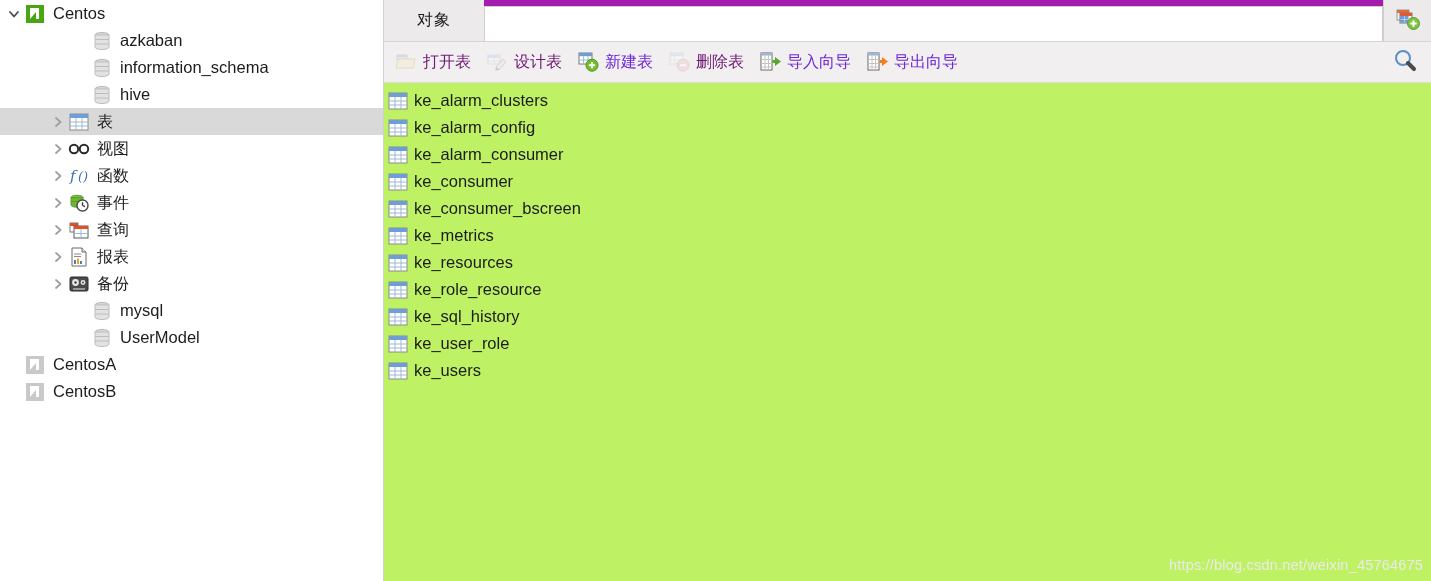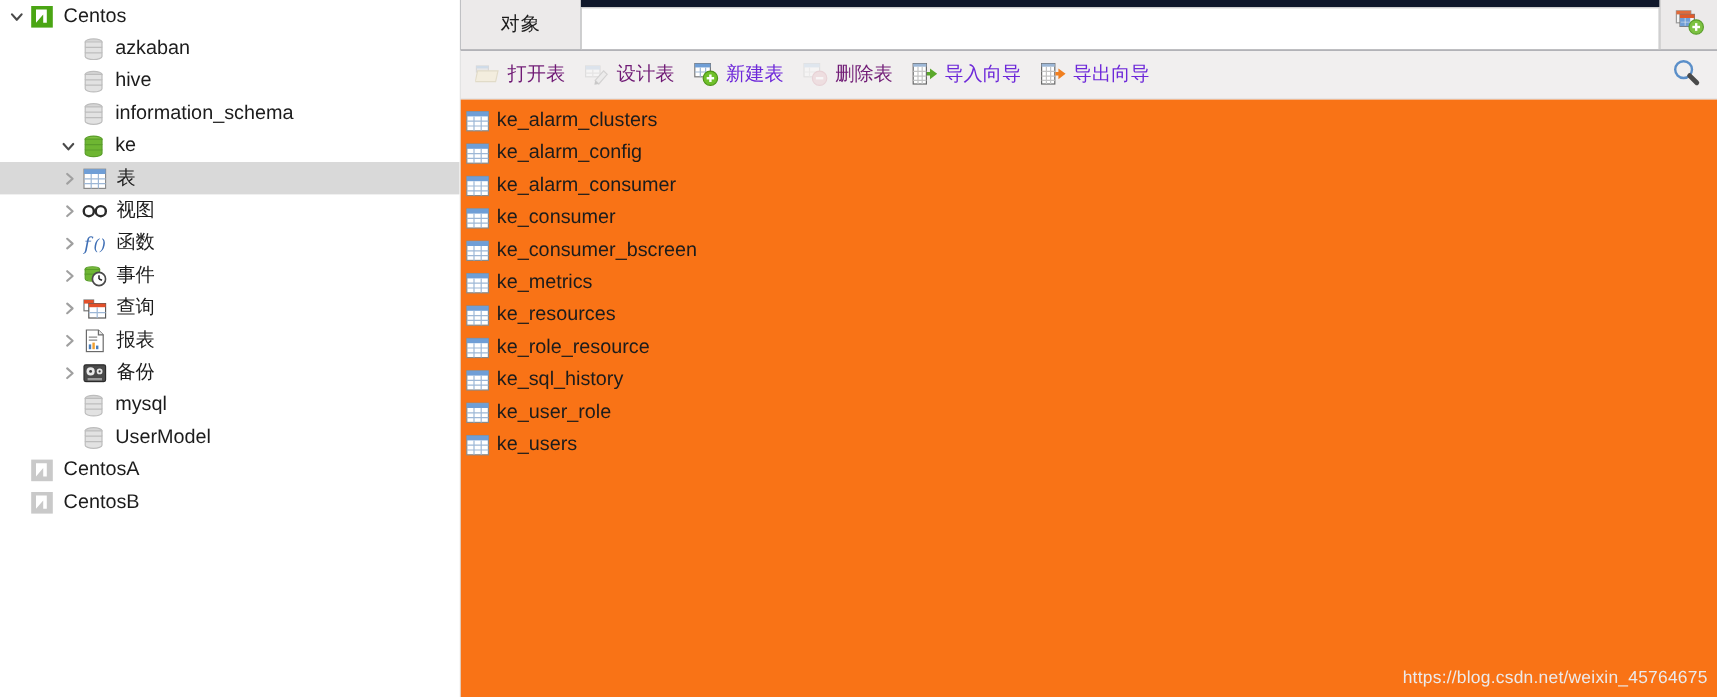--- a/index.html
+++ b/index.html
@@ -68,21 +68,21 @@
     margin-right: 7px;
   }
   .tree-row .tlabel {
     line-height: 27px;
     font-size: 16.5px;
   }
   .tree-row.cjk .tlabel { font-size: 16px; }
 
   
   .ind0 { padding-left: 4px; }
-  .ind1 { padding-left: 47px; text-align: center; }
+  .ind1 { padding-left: 71px; text-align: center; }
   .ind2 { padding-left: 48px; }
 
   
   #splitter {
     width: 1px;
     background: #d0d0d0;
     height: 581px;
     flex: 0 0 1px;
   }
 
@@ -92,21 +92,21 @@
     height: 581px;
     display: flex;
     flex-direction: column;
     background: #ffffff;
     position: relative;
   }
 
   
   #tabstrip {
     height: 41px;
-    background: #0f172a;
+    background: #a21caf;
     display: flex;
     align-items: flex-end;
     position: relative;
     flex: 0 0 41px;
     border-bottom: 1px solid #d6d4d4;
   }
   #tab-object {
     width: 100px;
     height: 41px;
     display: flex;
@@ -173,21 +173,21 @@
     width: 52px;
     height: 41px;
     display: flex;
     align-items: center;
     justify-content: center;
   }
 
   
   #objlist {
     flex: 1 1 auto;
-    background: #f97316;
+    background: #bef264;
     padding-top: 4px;
     overflow: hidden;
     position: relative;
   }
   .obj-row {
     height: 27px;
     display: flex;
     align-items: center;
     padding-left: 4px;
     font-size: 16.5px;
@@ -252,49 +252,33 @@
         <div class="tree-row ind1">
           <span class="twisty"></span>
           <span class="ticon">
             <svg width="18" height="20" viewBox="0 0 18 20">
               <ellipse cx="9" cy="4" rx="7" ry="2.6" fill="#d6d6d6" stroke="#bdbdbd"></ellipse>
               <path d="M2 4 v4 a7 2.6 0 0 0 14 0 v-4 z" fill="#e2e2e2" stroke="#bdbdbd"></path>
               <path d="M2 8.5 v4 a7 2.6 0 0 0 14 0 v-4 z" fill="#e2e2e2" stroke="#bdbdbd"></path>
               <path d="M2 13 v3 a7 2.6 0 0 0 14 0 v-3 z" fill="#e2e2e2" stroke="#bdbdbd"></path>
             </svg>
           </span>
-          <span class="tlabel">hive</span>
+          <span class="tlabel">information_schema</span>
         </div>
         <div class="tree-row ind1">
           <span class="twisty"></span>
           <span class="ticon">
             <svg width="18" height="20" viewBox="0 0 18 20">
               <ellipse cx="9" cy="4" rx="7" ry="2.6" fill="#d6d6d6" stroke="#bdbdbd"></ellipse>
               <path d="M2 4 v4 a7 2.6 0 0 0 14 0 v-4 z" fill="#e2e2e2" stroke="#bdbdbd"></path>
               <path d="M2 8.5 v4 a7 2.6 0 0 0 14 0 v-4 z" fill="#e2e2e2" stroke="#bdbdbd"></path>
               <path d="M2 13 v3 a7 2.6 0 0 0 14 0 v-3 z" fill="#e2e2e2" stroke="#bdbdbd"></path>
             </svg>
           </span>
-          <span class="tlabel">information_schema</span>
-        </div>
-        <div class="tree-row ind1">
-          <span class="twisty">
-            <svg width="14" height="14" viewBox="0 0 14 14">
-              <path d="M3 5 L7 9.5 L11 5" fill="none" stroke="#4a4a4a" stroke-width="1.8" stroke-linecap="round" stroke-linejoin="round"></path>
-            </svg>
-          </span>
-          <span class="ticon">
-            <svg width="18" height="20" viewBox="0 0 18 20">
-              <ellipse cx="9" cy="4" rx="7" ry="2.6" fill="#7fc141" stroke="#5a9e2a"></ellipse>
-              <path d="M2 4 v4 a7 2.6 0 0 0 14 0 v-4 z" fill="#6eb632" stroke="#5a9e2a"></path>
-              <path d="M2 8.5 v4 a7 2.6 0 0 0 14 0 v-4 z" fill="#6eb632" stroke="#5a9e2a"></path>
-              <path d="M2 13 v3 a7 2.6 0 0 0 14 0 v-3 z" fill="#6eb632" stroke="#5a9e2a"></path>
-            </svg>
-          </span>
-          <span class="tlabel">ke</span>
+          <span class="tlabel">hive</span>
         </div>
         <div class="tree-row ind2 selected cjk">
           <span class="twisty">
             <svg width="14" height="14" viewBox="0 0 14 14">
               <path d="M5 3 L9.5 7 L5 11" fill="none" stroke="#a0a0a0" stroke-width="1.8" stroke-linecap="round" stroke-linejoin="round"></path>
             </svg>
           </span>
           <span class="ticon">
             <svg width="20" height="18" viewBox="0 0 20 18">
               <rect x="1" y="1" width="18" height="16" fill="#ffffff" stroke="#8a8a8a"></rect>

